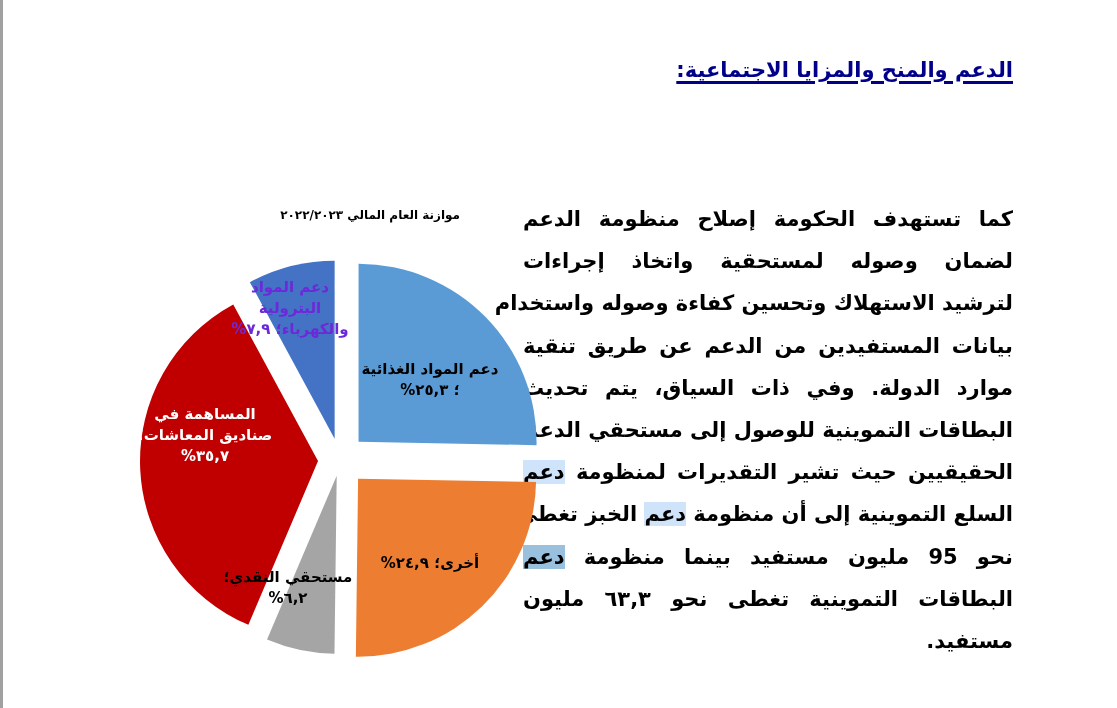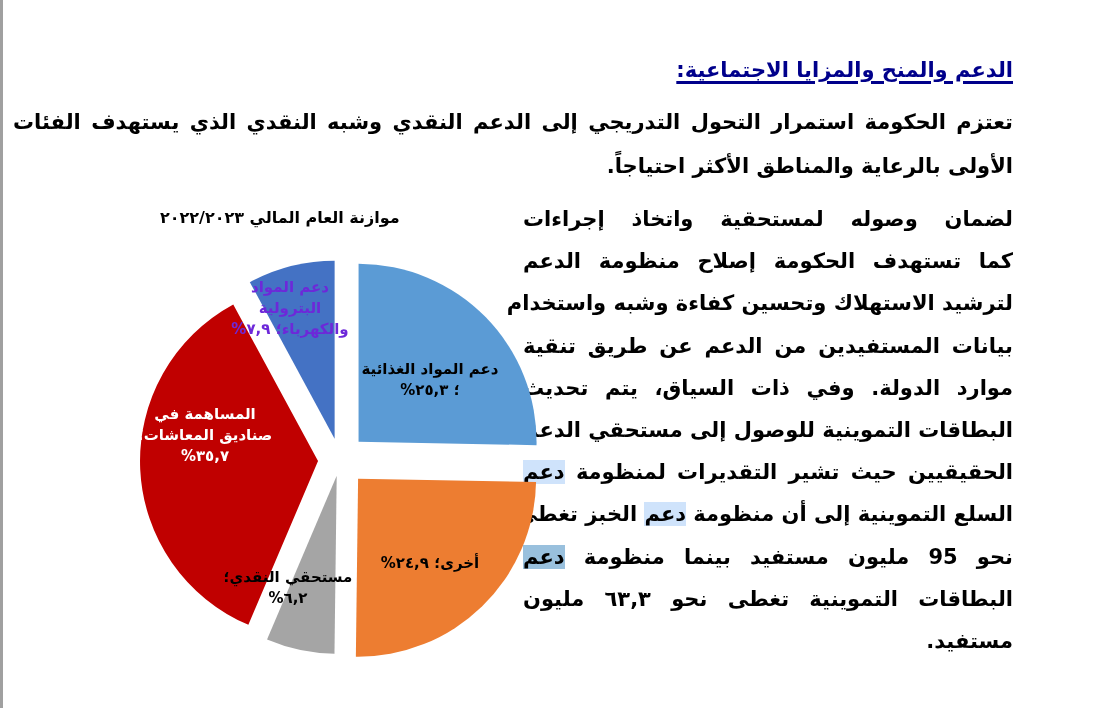--- a/index.html
+++ b/index.html
@@ -8,41 +8,37 @@
   .doc { position:absolute; left:0; top:0; width:1117px; height:564px; direction:rtl; }
   .heading { position:absolute; right:104px; top:58px; font-size:21px; font-weight:bold; color:#00008b; text-decoration:underline; text-decoration-thickness:3px; text-underline-offset:4px; white-space:nowrap; }
   .intro { position:absolute; right:104px; top:100px; width:1000px; font-size:21px; font-weight:bold; color:#000; line-height:44px; text-align:justify; text-align-last:right; }
   .intro .l1 { display:block; text-align:justify; text-align-last:justify; width:1000px; }
   .intro .l2 { display:block; }
   .body-text { position:absolute; right:104px; top:198px; width:490px; font-size:21px; font-weight:bold; color:#000; line-height:42.2px; }
   .body-text .ln { display:block; text-align:justify; text-align-last:justify; white-space:nowrap; height:42.2px; }
   .body-text .ln.last { text-align-last:right; }
   .hl1 { background:#cfe3fb; }
   .hl2 { background:#99c0dd; }
-  .chart-title { position:absolute; left:160px; top:208px; width:300px; text-align:left; font-size:16px; font-weight:bold; color:#000; direction:rtl; white-space:nowrap; }
+  .chart-title { position:absolute; left:160px; top:208px; width:300px; text-align:right; font-size:12px; font-weight:bold; color:#000; direction:rtl; white-space:nowrap; }
   svg.pie { position:absolute; left:0; top:0; }
   .slice-label { position:absolute; font-weight:bold; font-size:15px; text-align:center; line-height:21px; direction:rtl; white-space:nowrap; }
 </style>
 </head>
 <body>
 
 <div class="left-border"></div>
 
 <div class="doc">
   <div class="heading">الدعم والمنح والمزايا الاجتماعية:</div>
 
-  <div class="intro">
-    <span class="l1">تعتزم الحكومة استمرار التحول التدريجي إلى الدعم النقدي وشبه النقدي الذي يستهدف الفئات</span>
-    <span class="l2">الأولى بالرعاية والمناطق الأكثر احتياجاً.</span>
-  </div>
 
   <div class="body-text" id="body-text">
+      <span class="ln">كما تستهدف الحكومة إصلاح منظومة الدعم</span>
       <span class="ln">لضمان وصوله لمستحقية واتخاذ إجراءات</span>
-      <span class="ln">كما تستهدف الحكومة إصلاح منظومة الدعم</span>
-      <span class="ln">لترشيد الاستهلاك وتحسين كفاءة وشبه واستخدام</span>
+      <span class="ln">لترشيد الاستهلاك وتحسين كفاءة وصوله واستخدام</span>
       <span class="ln">بيانات المستفيدين من الدعم عن طريق تنقية</span>
       <span class="ln">موارد الدولة. وفي ذات السياق، يتم تحديث</span>
       <span class="ln">البطاقات التموينية للوصول إلى مستحقي الدعم</span>
       <span class="ln"><span>الحقيقيين حيث تشير التقديرات لمنظومة </span><span class="hl1">دعم</span><span></span></span>
       <span class="ln"><span>السلع التموينية إلى أن منظومة </span><span class="hl1">دعم</span><span> الخبز تغطى</span></span>
       <span class="ln"><span>نحو 95 مليون مستفيد بينما منظومة </span><span class="hl2">دعم</span><span></span></span>
       <span class="ln">البطاقات التموينية تغطى نحو ٦٣,٣ مليون</span>
       <span class="ln last">مستفيد.</span>
     </div>
 </div>

